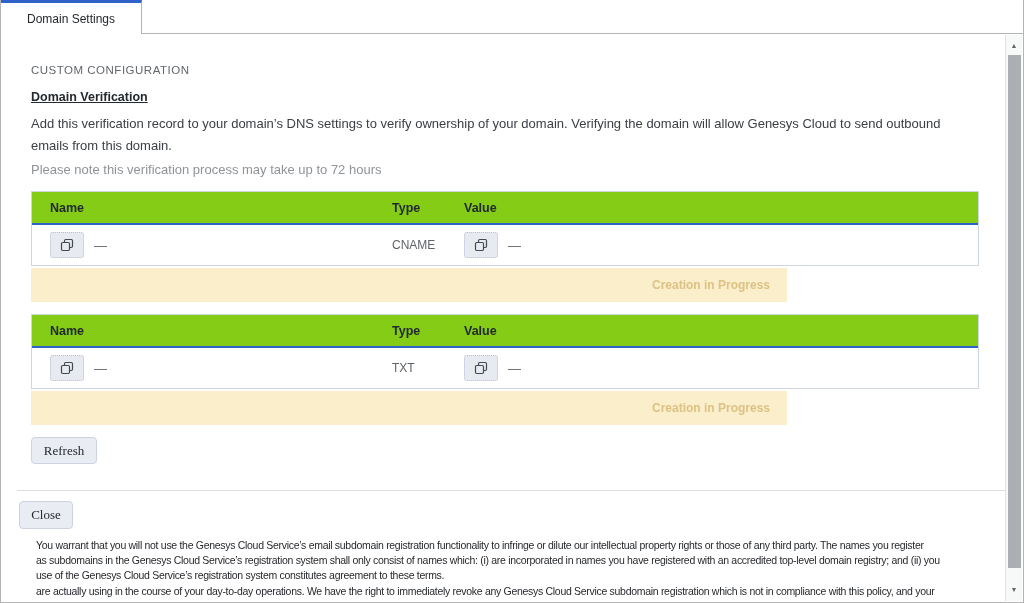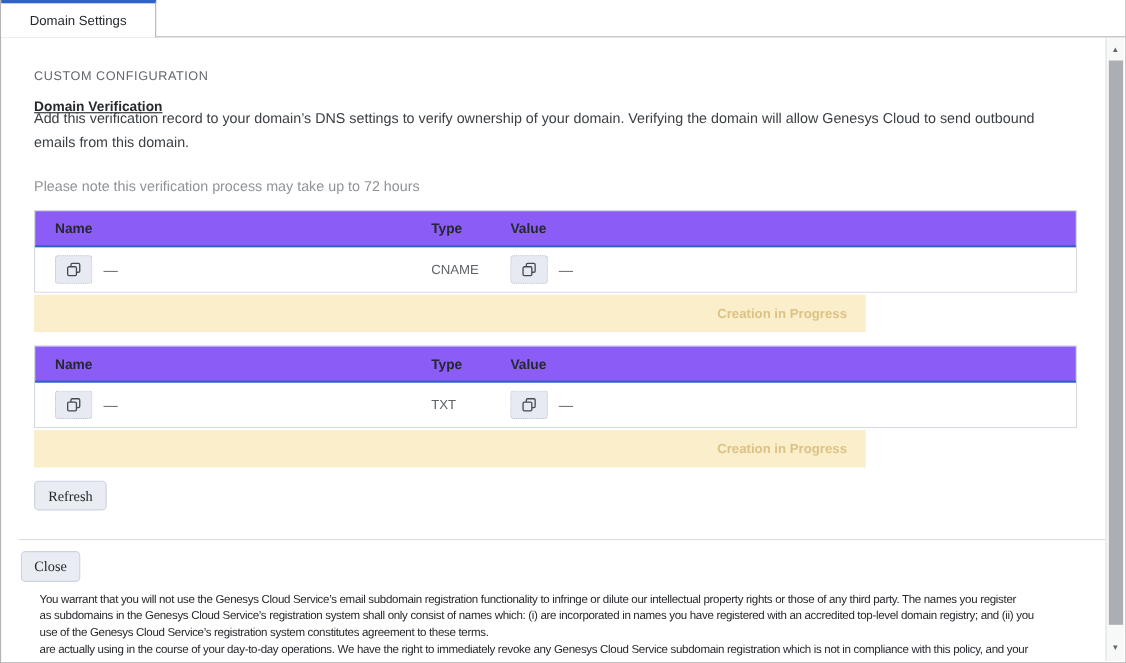--- a/index.html
+++ b/index.html
@@ -15,29 +15,29 @@
 
   .tab {
     position:absolute; left:0; top:0; width:141px; height:34px; background:#fff;
     border-top:3px solid #2f62c8; border-right:1px solid #b4b4b4;
     display:flex; align-items:center; justify-content:center;
     font-size:12px; color:#24292e; z-index:3; cursor:pointer;
   }
 
   .eyebrow { position:absolute; left:30px; top:64px; font-size:11.5px; letter-spacing:0.5px; color:#63676c; }
   .title   { position:absolute; left:30px; top:90px; font-size:12.5px; font-weight:bold; color:#24292e;text-decoration:underline; }
-  .desc    { position:absolute; left:30px; top:97px; width:946px; font-size:13px; line-height:21.5px; color:#3b4045; }
+  .desc    { position:absolute; left:30px; top:113px; width:946px; font-size:13px; line-height:21.5px; color:#3b4045; }
   .note    { position:absolute; left:30px; top:162px; font-size:13px; color:#8f9398; }
 
   .dns-table {
     position:absolute; left:30px; width:948px; background:#fff;
     border:1px solid #cfd6df;
   }
   .thead {
-    display:flex; align-items:center; height:33px; background:#8b5cf6;
+    display:flex; align-items:center; height:33px; background:#84cc16;
     border-bottom:2px solid #2f62c8;
     font-size:12.5px; font-weight:bold; color:#24292e;
   }
   .trow { display:flex; align-items:center; height:40px; background:#fff; font-size:12px; color:#5f6368; }
   .c-name  { flex:0 0 360px; padding-left:18px; display:flex; align-items:center; }
   .c-type  { flex:0 0 72px; display:flex; align-items:center; }
   .c-value { flex:1; display:flex; align-items:center; }
 
   .copy-btn {
     width:34px; height:26px; background:#e7eaf0; border:1px dotted #b9c0d4; border-radius:3px;

